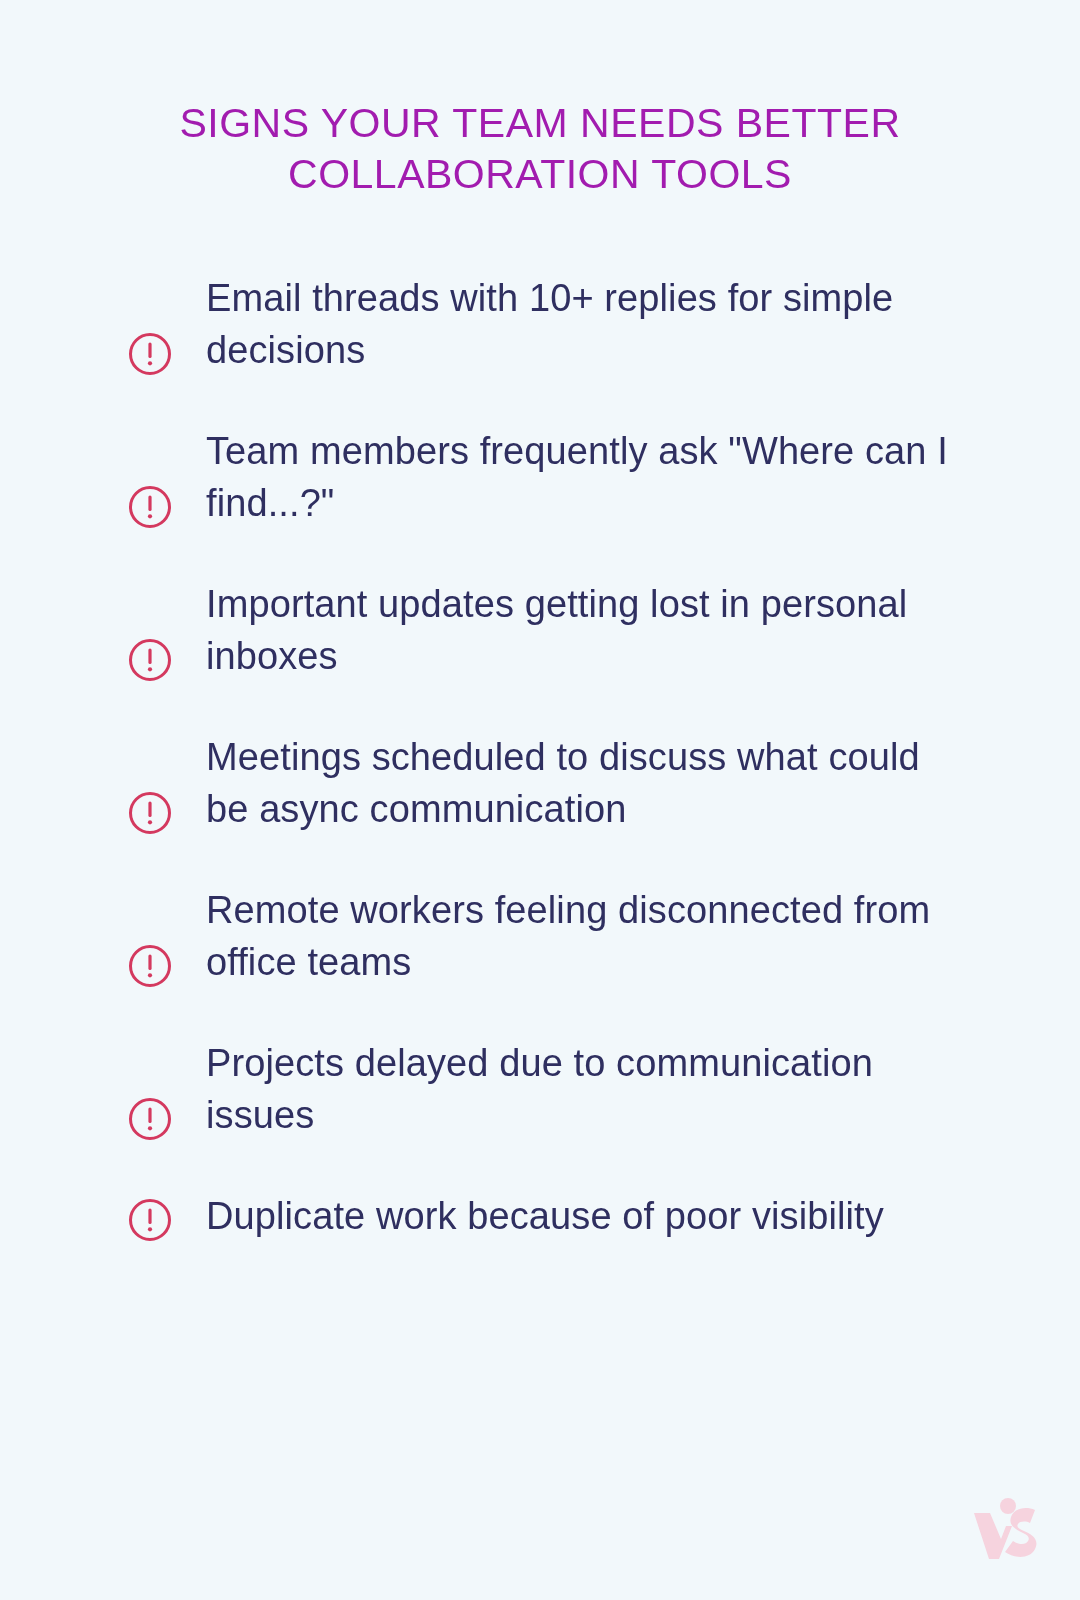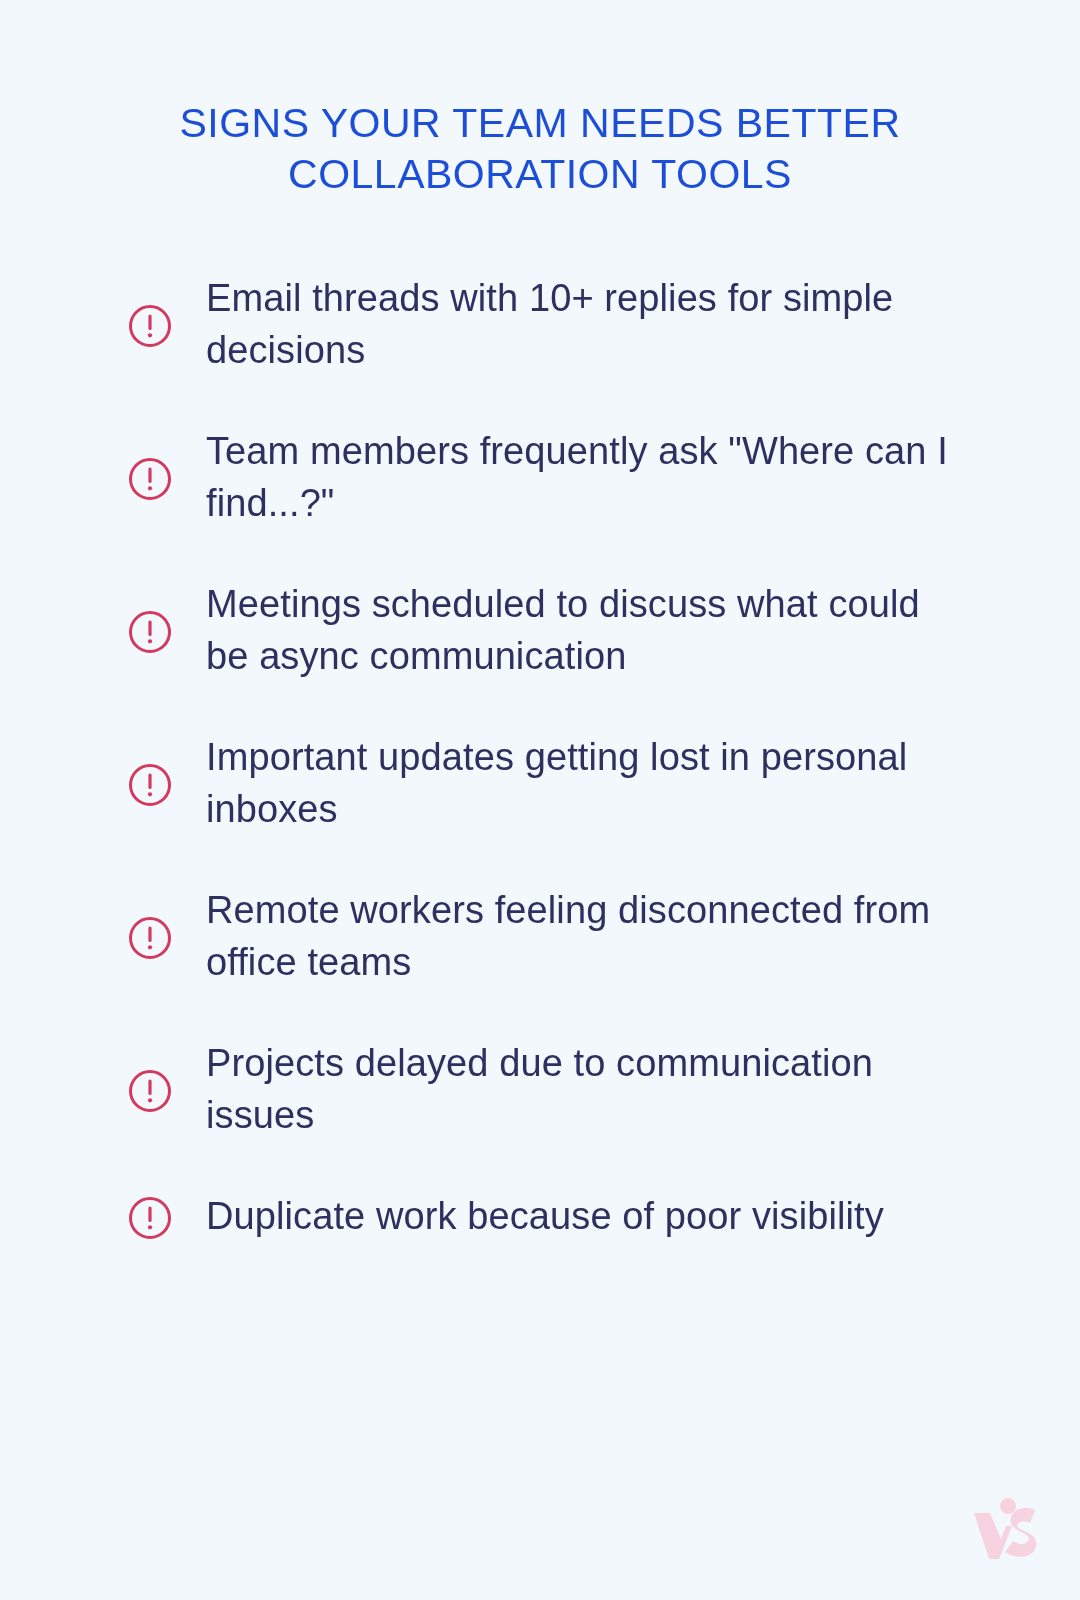--- a/index.html
+++ b/index.html
@@ -35,39 +35,39 @@
     box-sizing: border-box;
     text-align: center;
   }
   .title {
     margin: 0;
     font-family: "Liberation Sans", sans-serif;
     font-size: 41px;
     line-height: 51px;
     font-weight: 400;
     letter-spacing: 0.5px;
-    color: #1d4ed8;
+    color: #a21caf;
     text-transform: uppercase;
     white-space: pre-line;
   }
 
   
   .list {
     position: absolute;
     left: 0;
     top: 272px;
     width: 1080px;
     padding: 0 128px 0 128px;
     box-sizing: border-box;
     margin: 0;
     list-style: none;
   }
   .list-item {
     display: flex;
-    align-items: center;
+    align-items: flex-end;
     margin-bottom: 49px;
   }
   .list-item:last-child {
     margin-bottom: 12px;
   }
 
   .alert-icon {
     flex: 0 0 auto;
     width: 44px;
     height: 44px;
@@ -142,32 +142,32 @@
     </li>
 
     <li class="list-item">
       <span class="alert-icon">
         <svg viewBox="0 0 44 44" xmlns="http://www.w3.org/2000/svg">
           <circle cx="22" cy="22" r="19.5" fill="none" stroke="#d4395f" stroke-width="3"></circle>
           <rect x="20.4" y="10.5" width="3.2" height="15.5" rx="1.6" fill="#d4395f"></rect>
           <circle cx="22" cy="31.3" r="2.1" fill="#d4395f"></circle>
         </svg>
       </span>
+      <span class="item-text">Important updates getting lost in personal inboxes</span>
+    </li>
+
+    <li class="list-item">
+      <span class="alert-icon">
+        <svg viewBox="0 0 44 44" xmlns="http://www.w3.org/2000/svg">
+          <circle cx="22" cy="22" r="19.5" fill="none" stroke="#d4395f" stroke-width="3"></circle>
+          <rect x="20.4" y="10.5" width="3.2" height="15.5" rx="1.6" fill="#d4395f"></rect>
+          <circle cx="22" cy="31.3" r="2.1" fill="#d4395f"></circle>
+        </svg>
+      </span>
       <span class="item-text">Meetings scheduled to discuss what could be async communication</span>
-    </li>
-
-    <li class="list-item">
-      <span class="alert-icon">
-        <svg viewBox="0 0 44 44" xmlns="http://www.w3.org/2000/svg">
-          <circle cx="22" cy="22" r="19.5" fill="none" stroke="#d4395f" stroke-width="3"></circle>
-          <rect x="20.4" y="10.5" width="3.2" height="15.5" rx="1.6" fill="#d4395f"></rect>
-          <circle cx="22" cy="31.3" r="2.1" fill="#d4395f"></circle>
-        </svg>
-      </span>
-      <span class="item-text">Important updates getting lost in personal inboxes</span>
     </li>
 
     <li class="list-item">
       <span class="alert-icon">
         <svg viewBox="0 0 44 44" xmlns="http://www.w3.org/2000/svg">
           <circle cx="22" cy="22" r="19.5" fill="none" stroke="#d4395f" stroke-width="3"></circle>
           <rect x="20.4" y="10.5" width="3.2" height="15.5" rx="1.6" fill="#d4395f"></rect>
           <circle cx="22" cy="31.3" r="2.1" fill="#d4395f"></circle>
         </svg>
       </span>

